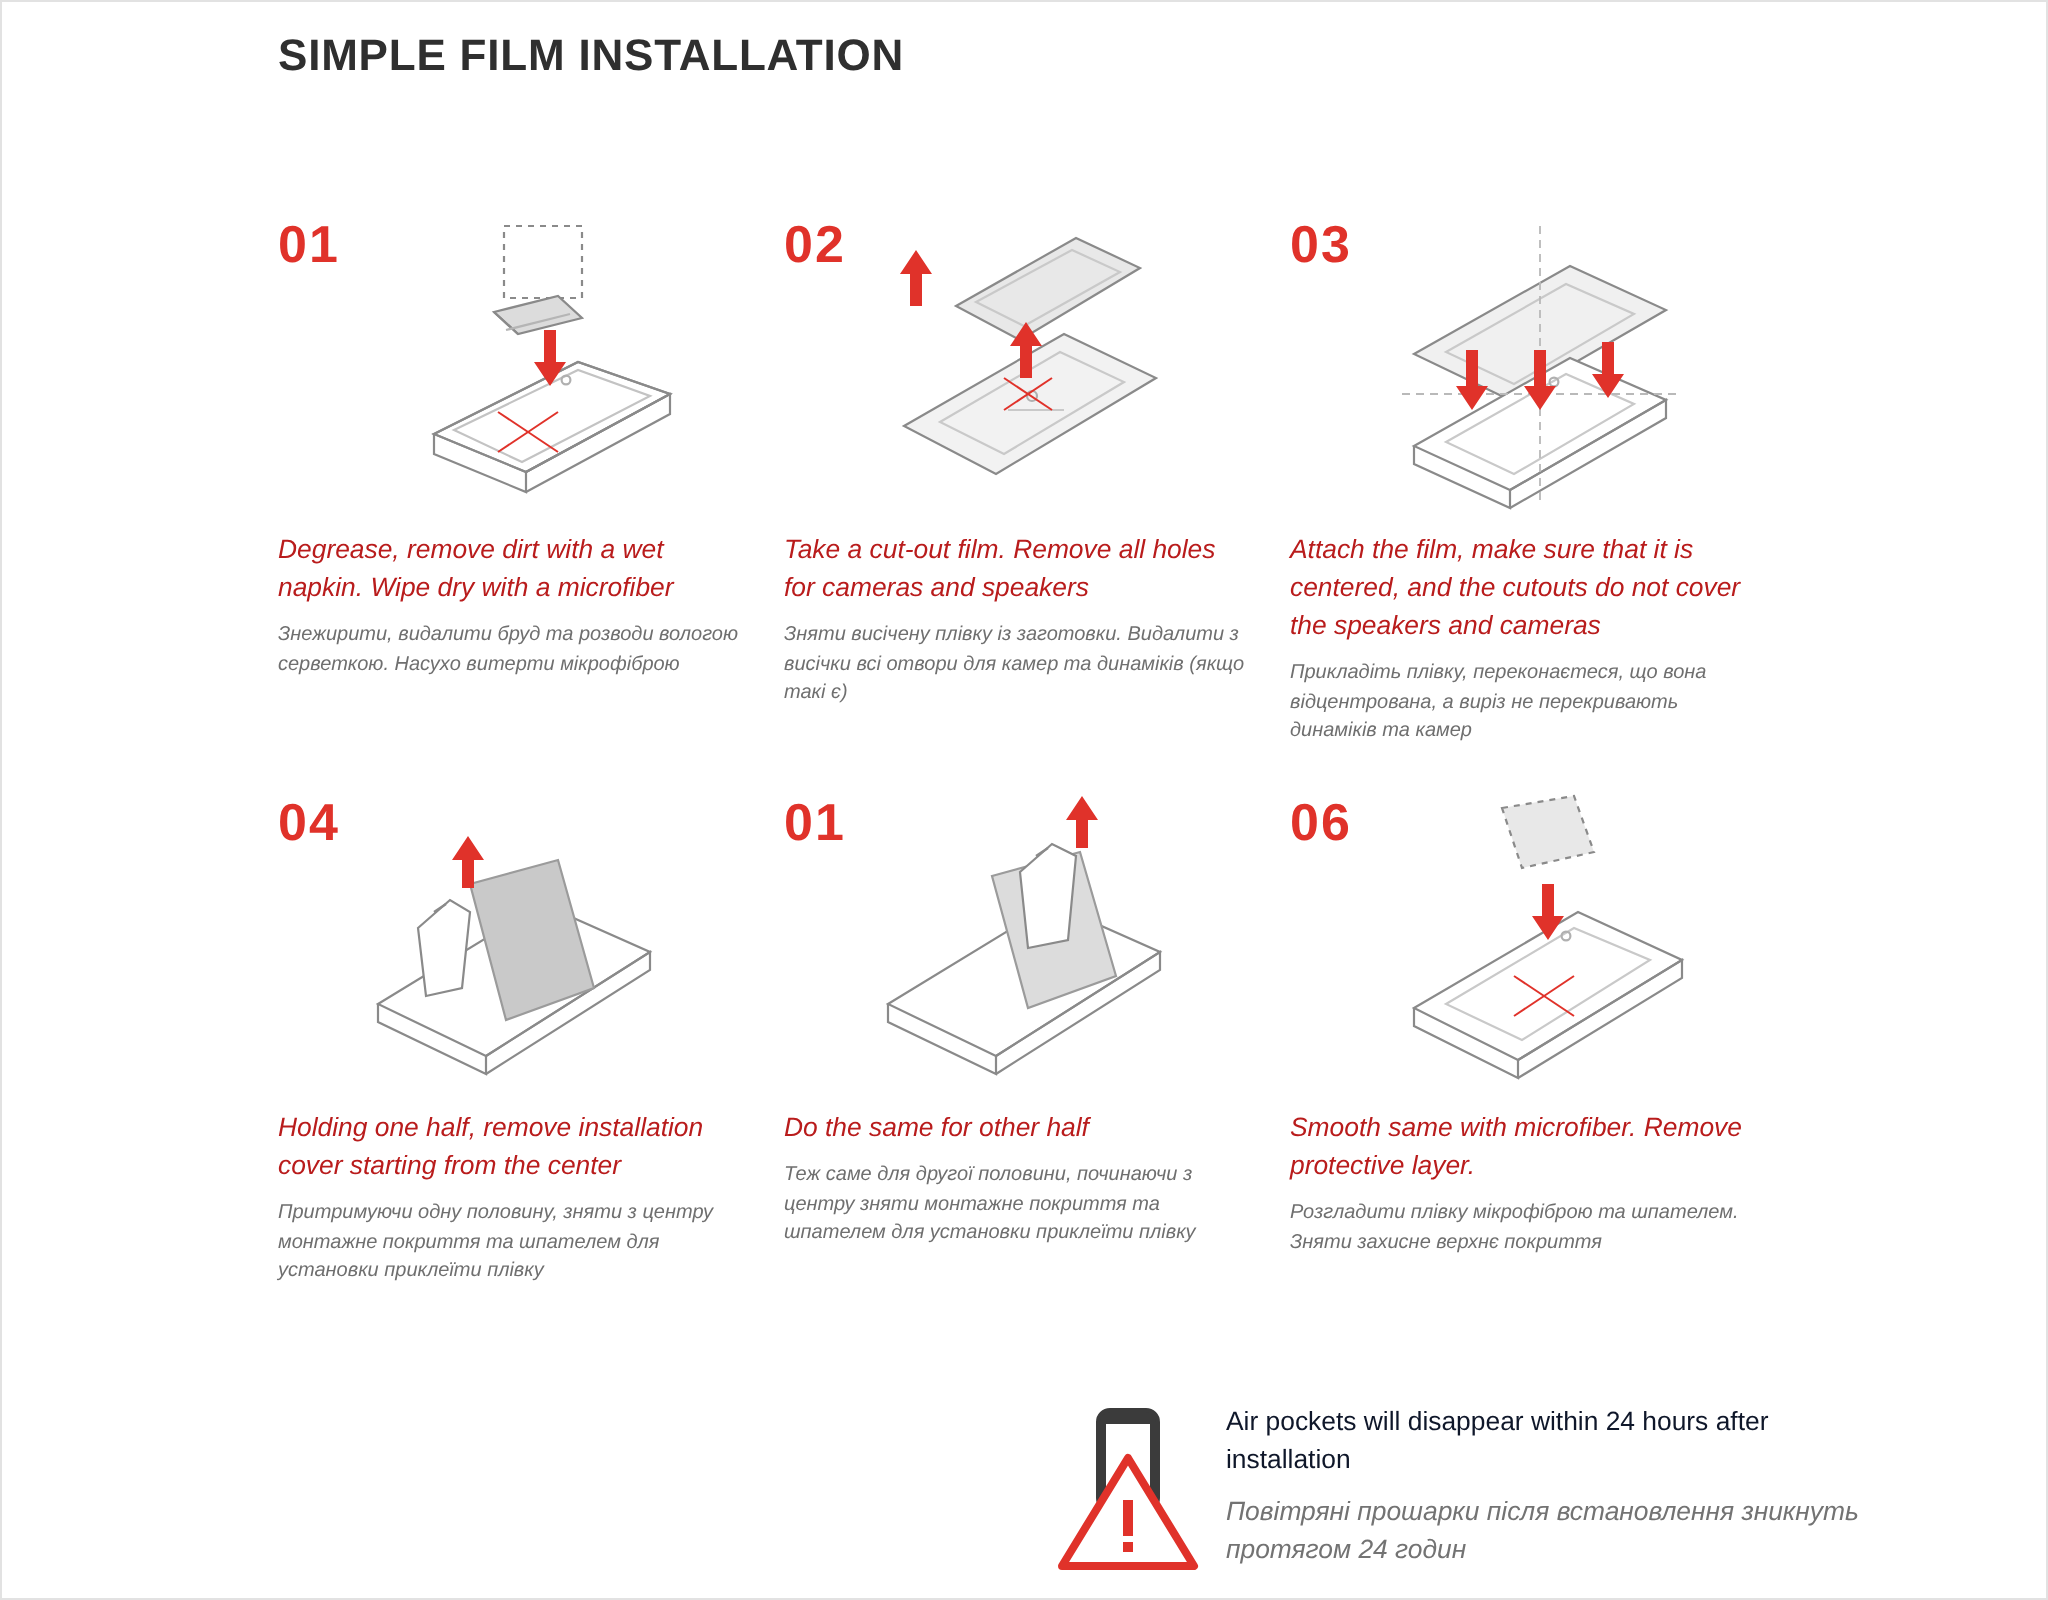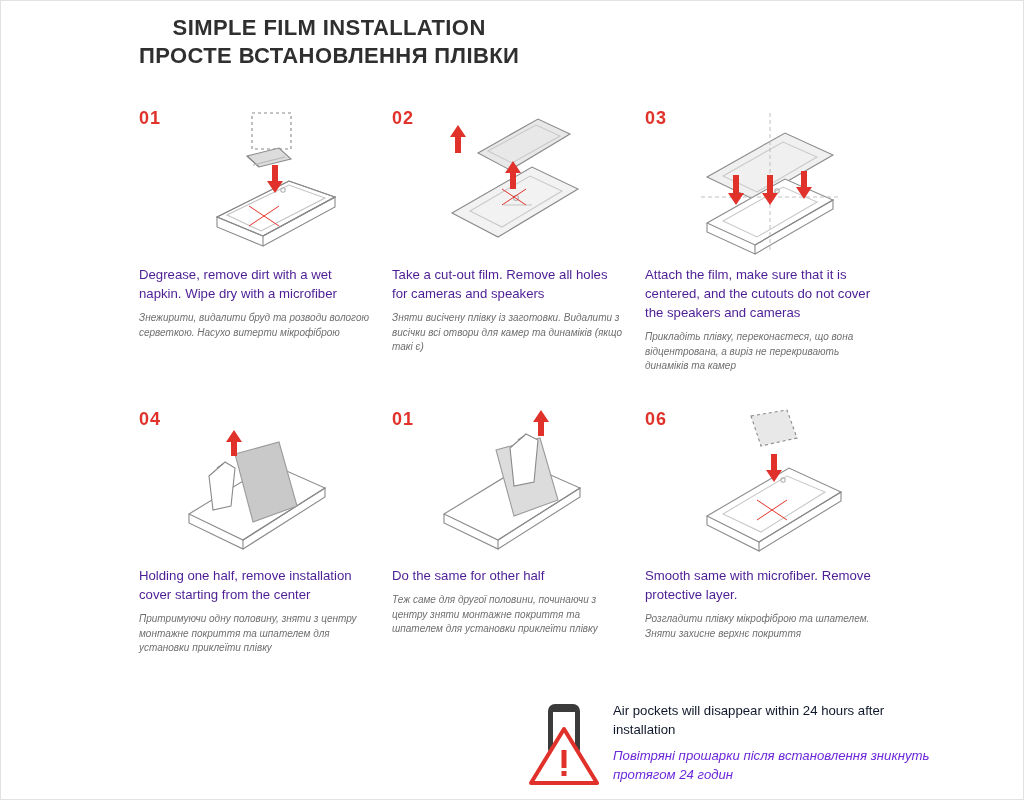--- a/index.html
+++ b/index.html
@@ -56,52 +56,53 @@
     grid-template-columns: 253px 253px 254px;
     grid-template-rows: auto auto;
     column-gap: 0px;
     row-gap: 0px;
   }
   .step {
     width: 232px;
     position: relative;
   }
   .step-num {
-    font-size: 18px;
+    font-size: 26px;
     font-weight: bold;
     color: #e0322a;
     letter-spacing: 1px;
     line-height: 1;
     position: absolute;
     top: 8px;
     left: 0;
   }
   .art {
     height: 160px;
     position: relative;
     width: 232px;
     margin-bottom: 4px;
   }
   .art svg { display: block; }
   .txt-en {
     font-size: 13.2px;
     line-height: 1.45;
-    color: #4c1d95;
+    color: #b91c1c;
     margin: 0 0 8px 0;
     max-width: 232px;
+    font-style: italic;
   }
   .txt-uk {
     font-size: 10px;
     line-height: 1.45;
     color: #6f6f6f;
     font-style: italic;
     margin: 0;
     max-width: 232px;
   }
-  .row2 { margin-top: 28px; }
+  .row2 { margin-top: 16px; }
   
   .footer {
     position: absolute;
     left: 520px;
     top: 700px;
     width: 420px;
     display: flex;
     align-items: flex-start;
   }
   .footer-art {
@@ -113,33 +114,32 @@
   .footer-en {
     font-size: 13.2px;
     line-height: 1.45;
     color: #0f172a;
     margin: 0 0 7px 0;
     font-weight: normal;
   }
   .footer-uk {
     font-size: 13.2px;
     line-height: 1.45;
-    color: #6d28d9;
+    color: #737373;
     font-style: italic;
     margin: 0;
   }
 </style>
 </head>
 <body>
 
 <div class="page">
 
   <div class="header">
     <div class="title-en">SIMPLE FILM INSTALLATION</div>
-    <div class="title-uk">ПРОСТЕ ВСТАНОВЛЕННЯ ПЛІВКИ</div>
   </div>
 
   <div class="steps">
 
     <div class="step">
       <div class="step-num">01</div>
       <div class="art">
         <svg width="232" height="160" viewBox="0 0 232 160">
           <g fill="none" stroke="#8a8a8a" stroke-width="1.1">
 

